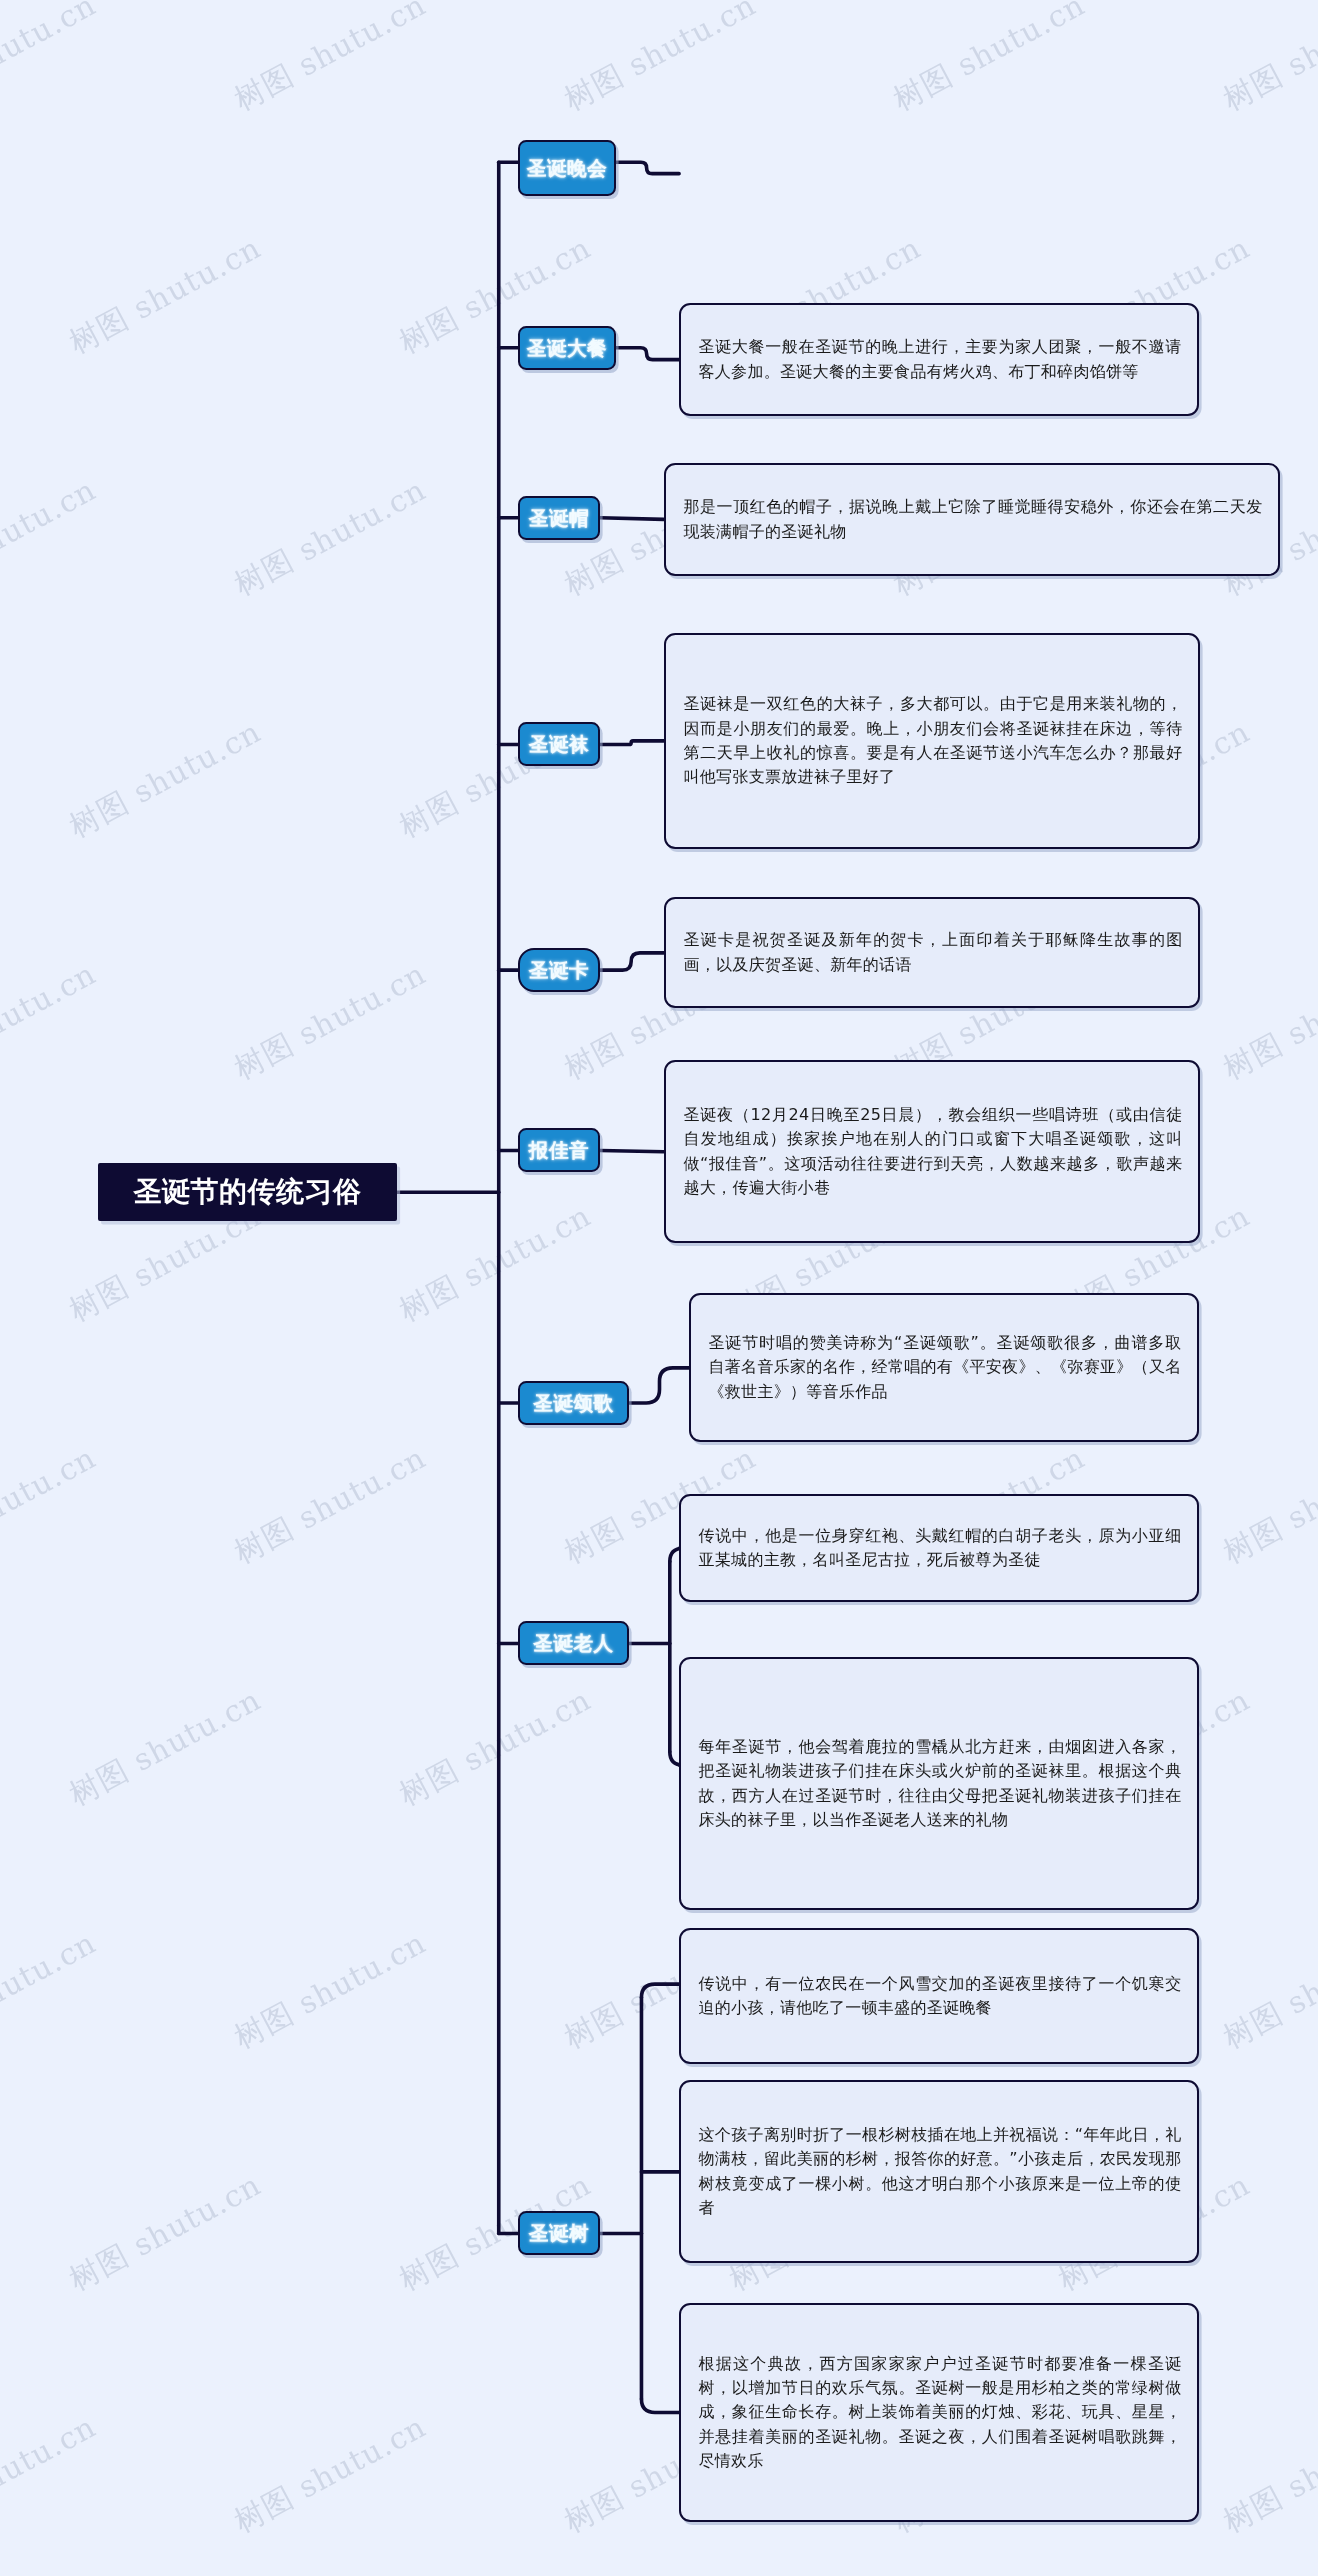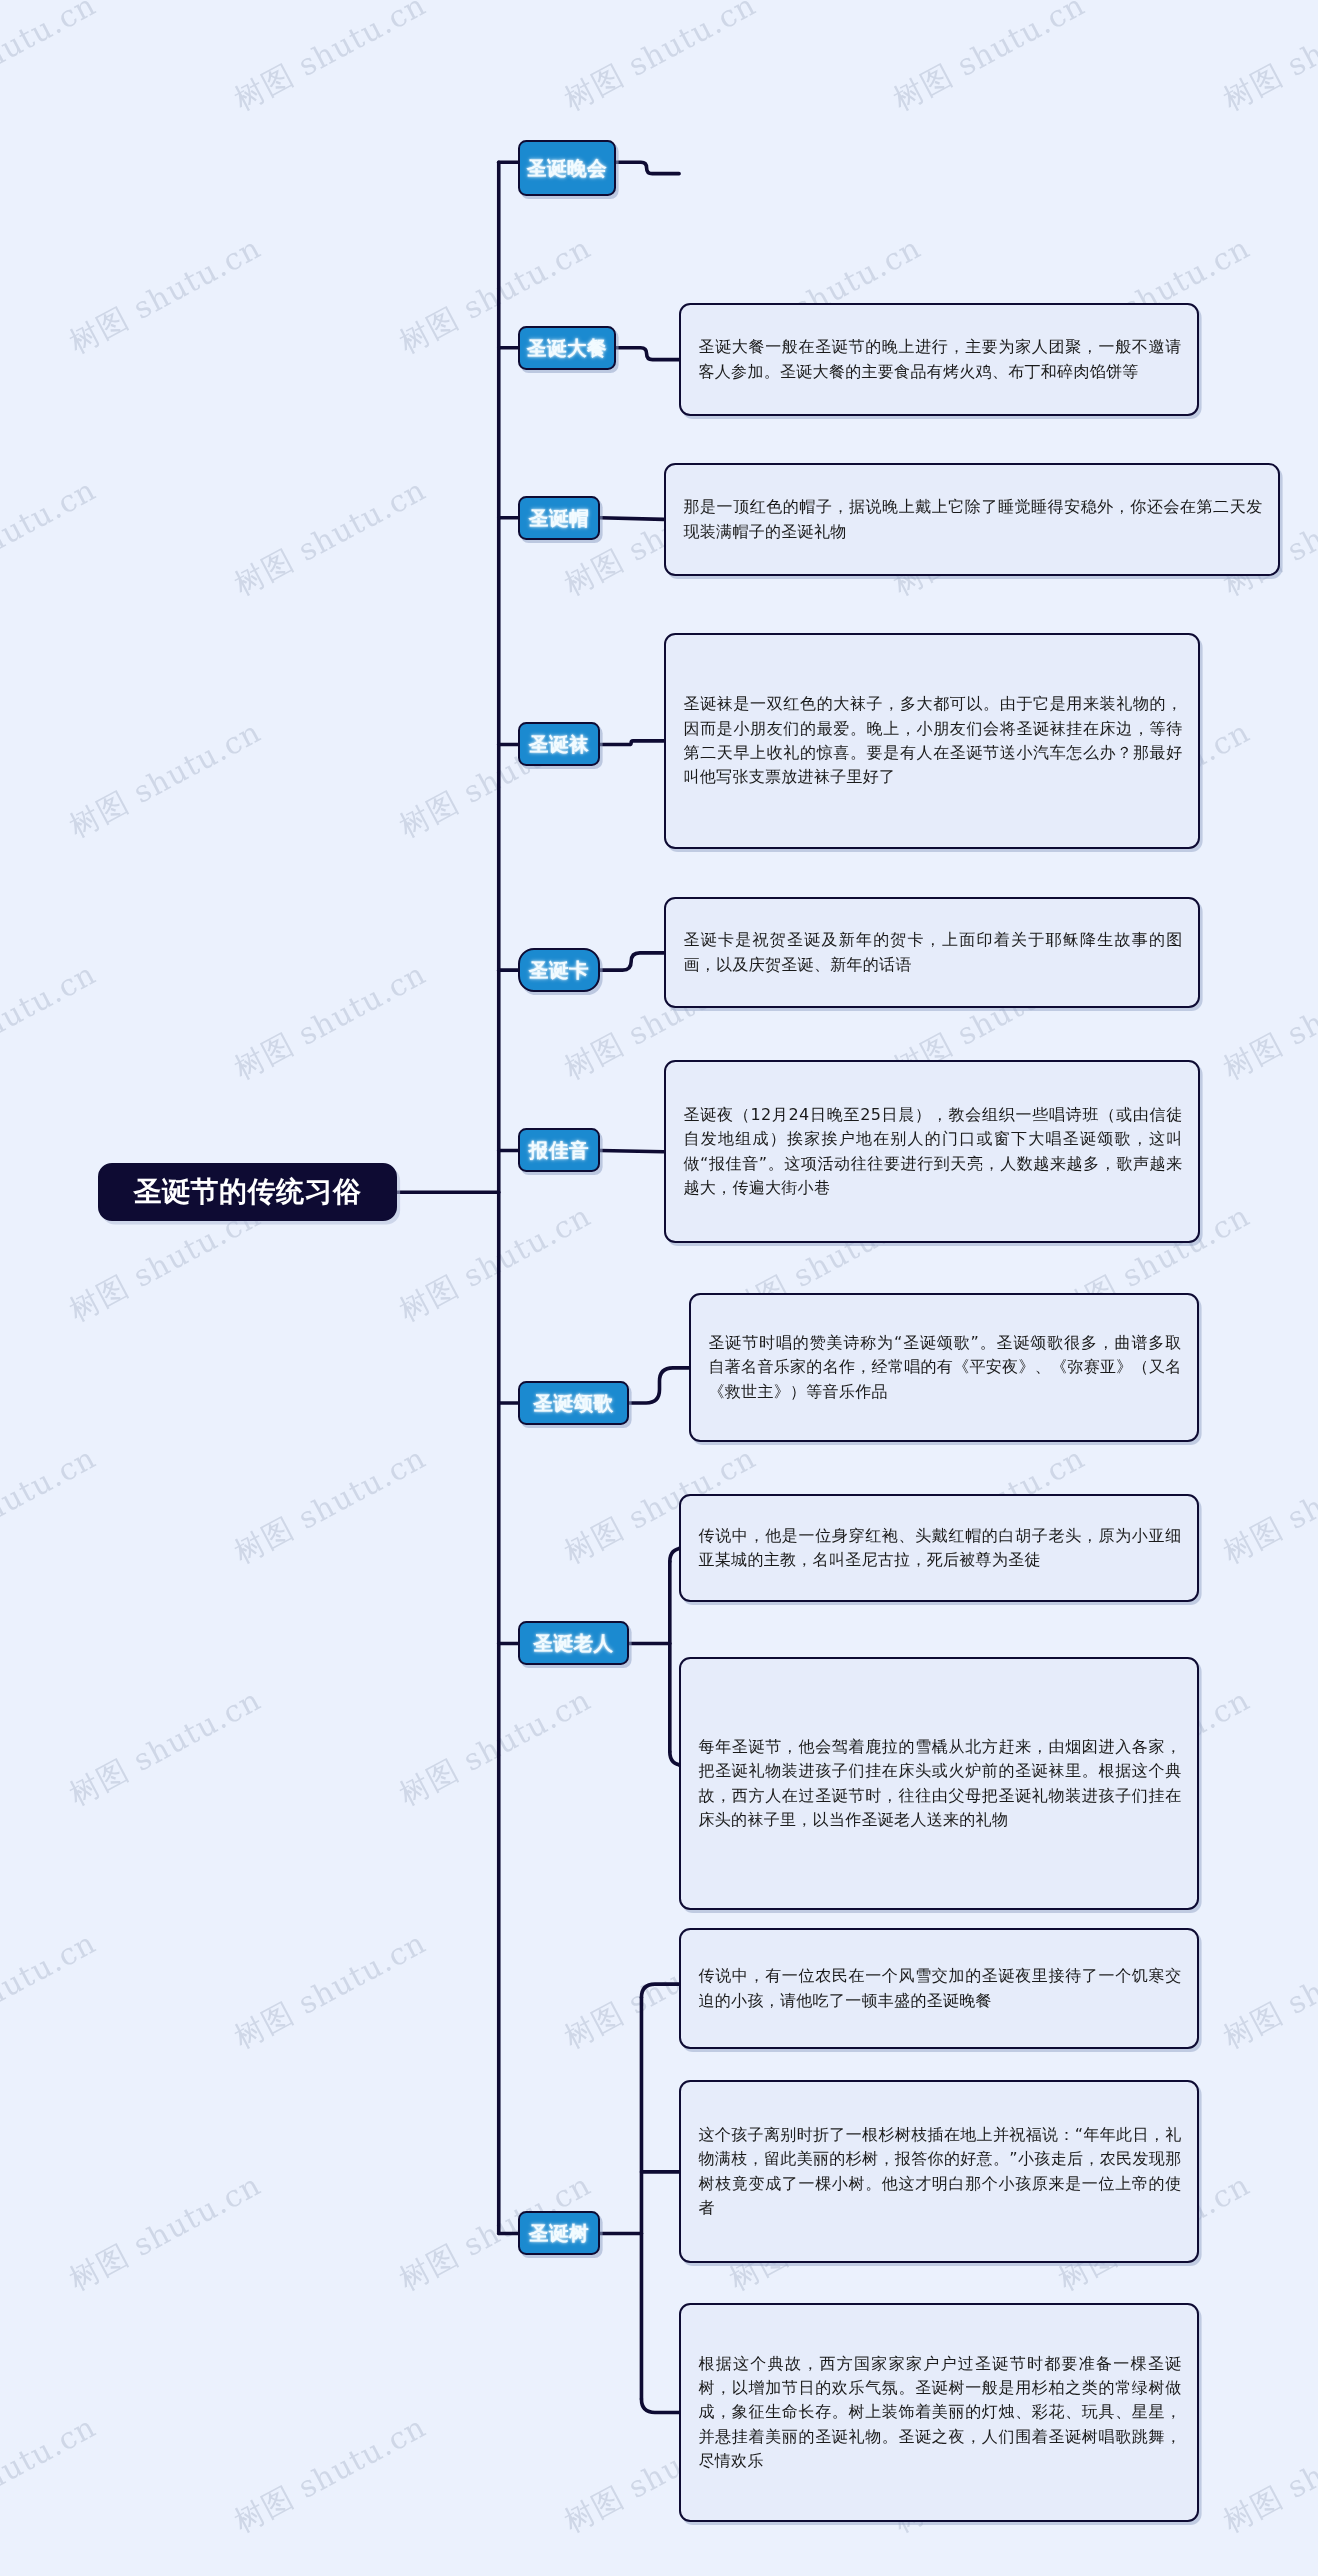--- a/index.html
+++ b/index.html
@@ -34,21 +34,21 @@
   #canvas{position:absolute;inset:0;z-index:2;}
   #links{position:absolute;left:0;top:0;width:1319px;height:2624px;z-index:1;pointer-events:none;}
 
   
   #root{
     position:absolute;
     left:98px; top:1163px;
     width:299px; height:58px;
     background:#0E0B33;
     border:2.6px solid #0E0B33;
-    border-radius:14px;
+    border-radius:2px;
     box-shadow:3.1px 3.6px 0 0 rgba(180,192,218,.55);
     display:flex;align-items:center;justify-content:center;
     box-sizing:border-box;
   }
   #root .rtxt{
     color:#FFFFFF;
     font-size:28px;
     font-weight:700;
     letter-spacing:0.5px;
     white-space:nowrap;
@@ -232,21 +232,21 @@
     </div>
     <div class="leaf" style="left: 689px; top: 1293px; width: 510px; height: 149px;">
       <div class="ltxt">圣诞节时唱的赞美诗称为“圣诞颂歌”。圣诞颂歌很多，曲谱多取自著名音乐家的名作，经常唱的有《平安夜》、《弥赛亚》（又名《救世主》）等音乐作品</div>
     </div>
     <div class="leaf" style="left: 679px; top: 1494px; width: 520px; height: 108px;">
       <div class="ltxt">传说中，他是一位身穿红袍、头戴红帽的白胡子老头，原为小亚细亚某城的主教，名叫圣尼古拉，死后被尊为圣徒</div>
     </div>
     <div class="leaf" style="left: 679px; top: 1657px; width: 520px; height: 253px;">
       <div class="ltxt">每年圣诞节，他会驾着鹿拉的雪橇从北方赶来，由烟囱进入各家，把圣诞礼物装进孩子们挂在床头或火炉前的圣诞袜里。根据这个典故，西方人在过圣诞节时，往往由父母把圣诞礼物装进孩子们挂在床头的袜子里，以当作圣诞老人送来的礼物</div>
     </div>
-    <div class="leaf" style="left: 679px; top: 1928px; width: 520px; height: 121px; font-family: Liberation Serif, serif;">
+    <div class="leaf" style="left: 679px; top: 1928px; width: 520px; height: 136px; font-family: Liberation Serif, serif;">
       <div class="ltxt">传说中，有一位农民在一个风雪交加的圣诞夜里接待了一个饥寒交迫的小孩，请他吃了一顿丰盛的圣诞晚餐</div>
     </div>
     <div class="leaf" style="left: 679px; top: 2080px; width: 520px; height: 183px;">
       <div class="ltxt">这个孩子离别时折了一根杉树枝插在地上并祝福说：“年年此日，礼物满枝，留此美丽的杉树，报答你的好意。”小孩走后，农民发现那树枝竟变成了一棵小树。他这才明白那个小孩原来是一位上帝的使者</div>
     </div>
     <div class="leaf" style="left: 679px; top: 2303px; width: 520px; height: 219px;">
       <div class="ltxt">根据这个典故，西方国家家家户户过圣诞节时都要准备一棵圣诞树，以增加节日的欢乐气氛。圣诞树一般是用杉柏之类的常绿树做成，象征生命长存。树上装饰着美丽的灯烛、彩花、玩具、星星，并悬挂着美丽的圣诞礼物。圣诞之夜，人们围着圣诞树唱歌跳舞，尽情欢乐</div>
     </div>
   </div>
 

